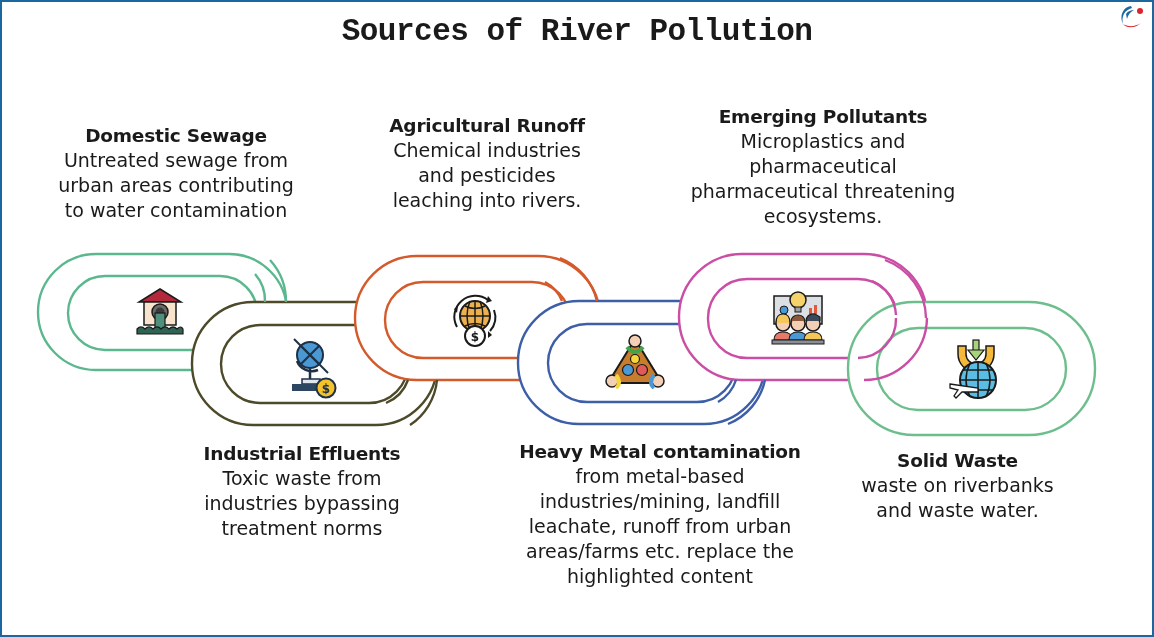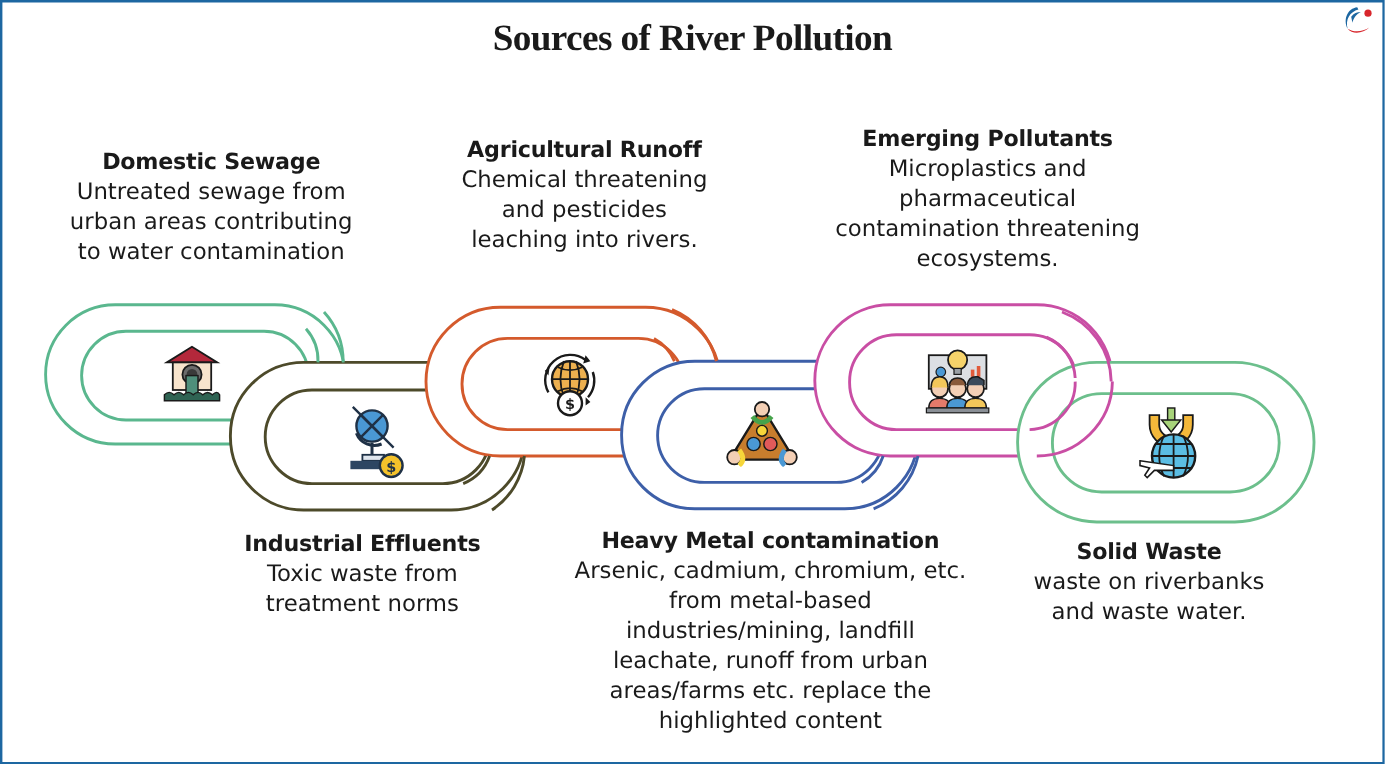--- a/index.html
+++ b/index.html
@@ -1,19 +1,19 @@
 <!DOCTYPE html>
 <html><head>
 <meta charset="utf-8">
 <style>
   html, body { margin: 0; padding: 0; background: #ffffff; }
   body { width: 1154px; height: 637px; position: relative; overflow: hidden; font-family: "DejaVu Sans", "Liberation Sans", sans-serif; color: #1c1c1c; }
   .frame { position: absolute; left: 0; top: 0; width: 1150px; height: 633px; border: 2px solid #1d67a1; border-bottom-width: 3px; box-sizing: content-box; pointer-events: none; }
   .logo { position: absolute; right: 6px; top: 2px; width: 34px; height: 30px; }
-  .title { position: absolute; left: 0; width: 1154px; top: 14px; text-align: center; font-family: Liberation Serif, serif; font-weight: bold; font-size: 31px; letter-spacing: -0.5px; color: #1a1a1a; margin: 0; }
+  .title { position: absolute; left: 0; width: 1154px; top: 14px; text-align: center; font-family: Liberation Mono, monospace; font-weight: bold; font-size: 31px; letter-spacing: -0.5px; color: #1a1a1a; margin: 0; }
   svg.chain { position: absolute; left: 0; top: 0; }
   .label { position: absolute; text-align: center; line-height: 25px; }
   .label .h { font-weight: bold; font-size: 18.5px; letter-spacing: -0.2px; color: #1a1a1a; display: block; }
   .label .d { font-size: 19px; color: #1a1a1a; display: block; }
   .icon { position: absolute; }
 </style>
 </head>
 <body>
 
 <div class="frame"></div>
@@ -165,42 +165,42 @@
 
 <div class="label" style="left:26px;top:123px;width:300px">
   <span class="h">Domestic Sewage</span>
   <span class="d">Untreated sewage from</span>
   <span class="d">urban areas contributing</span>
   <span class="d">to water contamination</span>
 </div>
 
 <div class="label" style="left:362px;top:113px;width:250px">
   <span class="h">Agricultural Runoff</span>
-  <span class="d">Chemical threatening</span>
+  <span class="d">Chemical industries</span>
   <span class="d">and pesticides</span>
   <span class="d">leaching into rivers.</span>
 </div>
 
 <div class="label" style="left:668px;top:104px;width:310px">
   <span class="h">Emerging Pollutants</span>
   <span class="d">Microplastics and</span>
   <span class="d">pharmaceutical</span>
-  <span class="d">contamination threatening</span>
+  <span class="d">pharmaceutical threatening</span>
   <span class="d">ecosystems.</span>
 </div>
 
 <div class="label" style="left:172px;top:441px;width:260px">
   <span class="h">Industrial Effluents</span>
   <span class="d">Toxic waste from</span>
+  <span class="d">industries bypassing</span>
   <span class="d">treatment norms</span>
 </div>
 
-<div class="label" style="left:452px;top:439px;width:380px">
+<div class="label" style="left:470px;top:439px;width:380px">
   <span class="h">Heavy Metal contamination</span>
-  <span class="d">Arsenic, cadmium, chromium, etc.</span>
   <span class="d">from metal-based</span>
   <span class="d">industries/mining, landfill</span>
   <span class="d">leachate, runoff from urban</span>
   <span class="d">areas/farms etc. replace the</span>
   <span class="d">highlighted content</span>
 </div>
 
 <div class="label" style="left:835px;top:448px;width:245px">
   <span class="h">Solid Waste</span>
   <span class="d">waste on riverbanks</span>

